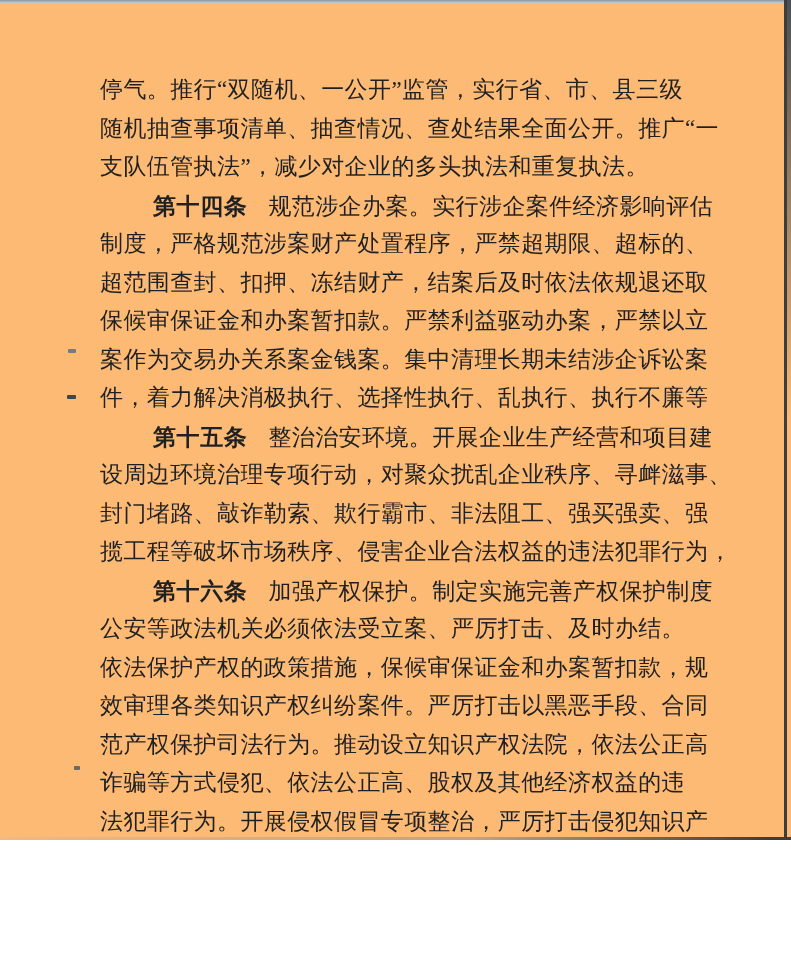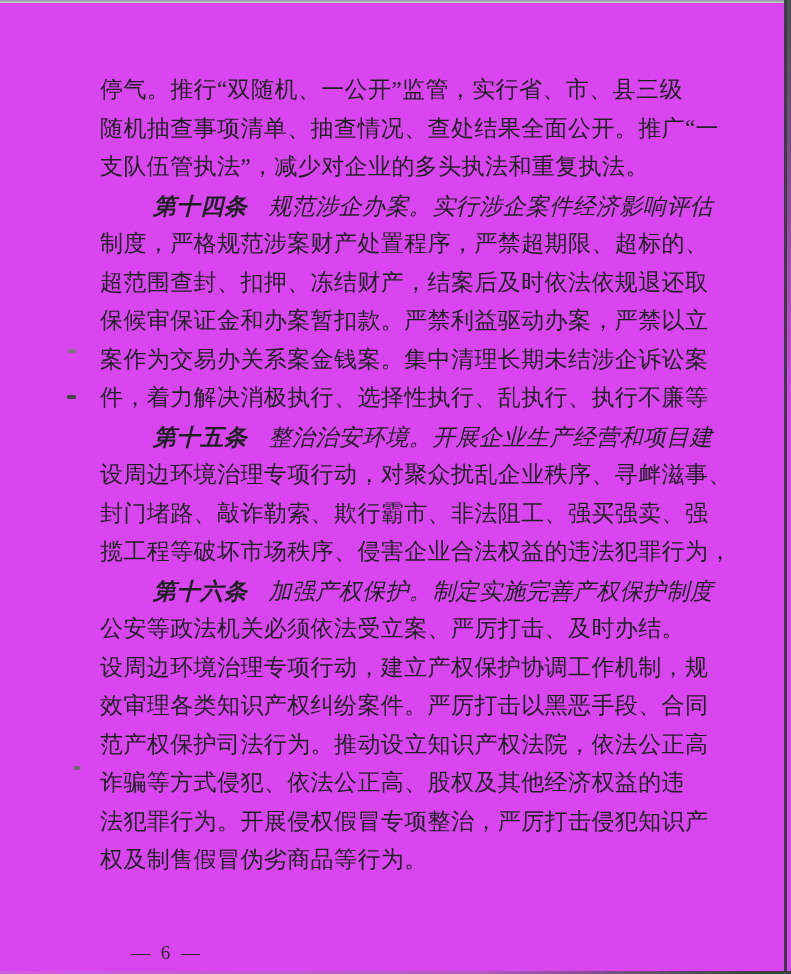--- a/index.html
+++ b/index.html
@@ -5,43 +5,42 @@
   html, body {
     margin: 0;
     padding: 0;
     width: 791px;
     height: 974px;
     background: #ffffff;
   }
   .page {
     position: relative;
     width: 791px;
-    height: 974px;
-    background: #d946ef;
+    height: 840px;
+    background: #fdba74;
     overflow: hidden;
     font-family: "Liberation Serif", serif;
     color: #1f2022;
   }
   
   .body-text {
     position: absolute;
     left: 100px;
     top: 71px;
     width: 640px;
     font-size: 23px;
     letter-spacing: 0.4px;
     line-height: 38.5px;
   }
   .line {
     white-space: nowrap;
     height: 38.5px;
   }
   .line.indent {
     padding-left: 53px;
-    font-style: italic;
   }
   .line .prefix {
     font-family: "Liberation Sans", sans-serif;
     font-weight: 700;
     letter-spacing: 0.6px;
   }
   .line .rest {
     margin-left: 21px;
   }
   .page-number {
@@ -114,21 +113,21 @@
     <div class="line"><span>案作为交易办关系案金钱案。集中清理长期未结涉企诉讼案</span></div>
     <div class="line"><span>件，着力解决消极执行、选择性执行、乱执行、执行不廉等</span></div>
 
     <div class="line indent"><span class="prefix">第十五条</span><span class="rest">整治治安环境。开展企业生产经营和项目建</span></div>
     <div class="line"><span>设周边环境治理专项行动，对聚众扰乱企业秩序、寻衅滋事、</span></div>
     <div class="line"><span>封门堵路、敲诈勒索、欺行霸市、非法阻工、强买强卖、强</span></div>
     <div class="line"><span>揽工程等破坏市场秩序、侵害企业合法权益的违法犯罪行为，</span></div>
     <div class="line indent"><span class="prefix">第十六条</span><span class="rest">加强产权保护。制定实施完善产权保护制度</span></div>
 
     <div class="line"><span>公安等政法机关必须依法受立案、严厉打击、及时办结。</span></div>
-    <div class="line"><span>设周边环境治理专项行动，建立产权保护协调工作机制，规</span></div>
+    <div class="line"><span>依法保护产权的政策措施，保候审保证金和办案暂扣款，规</span></div>
     <div class="line"><span>效审理各类知识产权纠纷案件。严厉打击以黑恶手段、合同</span></div>
     <div class="line"><span>范产权保护司法行为。推动设立知识产权法院，依法公正高</span></div>
     <div class="line"><span>诈骗等方式侵犯、依法公正高、股权及其他经济权益的违</span></div>
     <div class="line"><span>法犯罪行为。开展侵权假冒专项整治，严厉打击侵犯知识产</span></div>
     <div class="line"><span>权及制售假冒伪劣商品等行为。</span></div>
   </div>
 
   <div class="page-number">— 6 —</div>
 
 </div>

